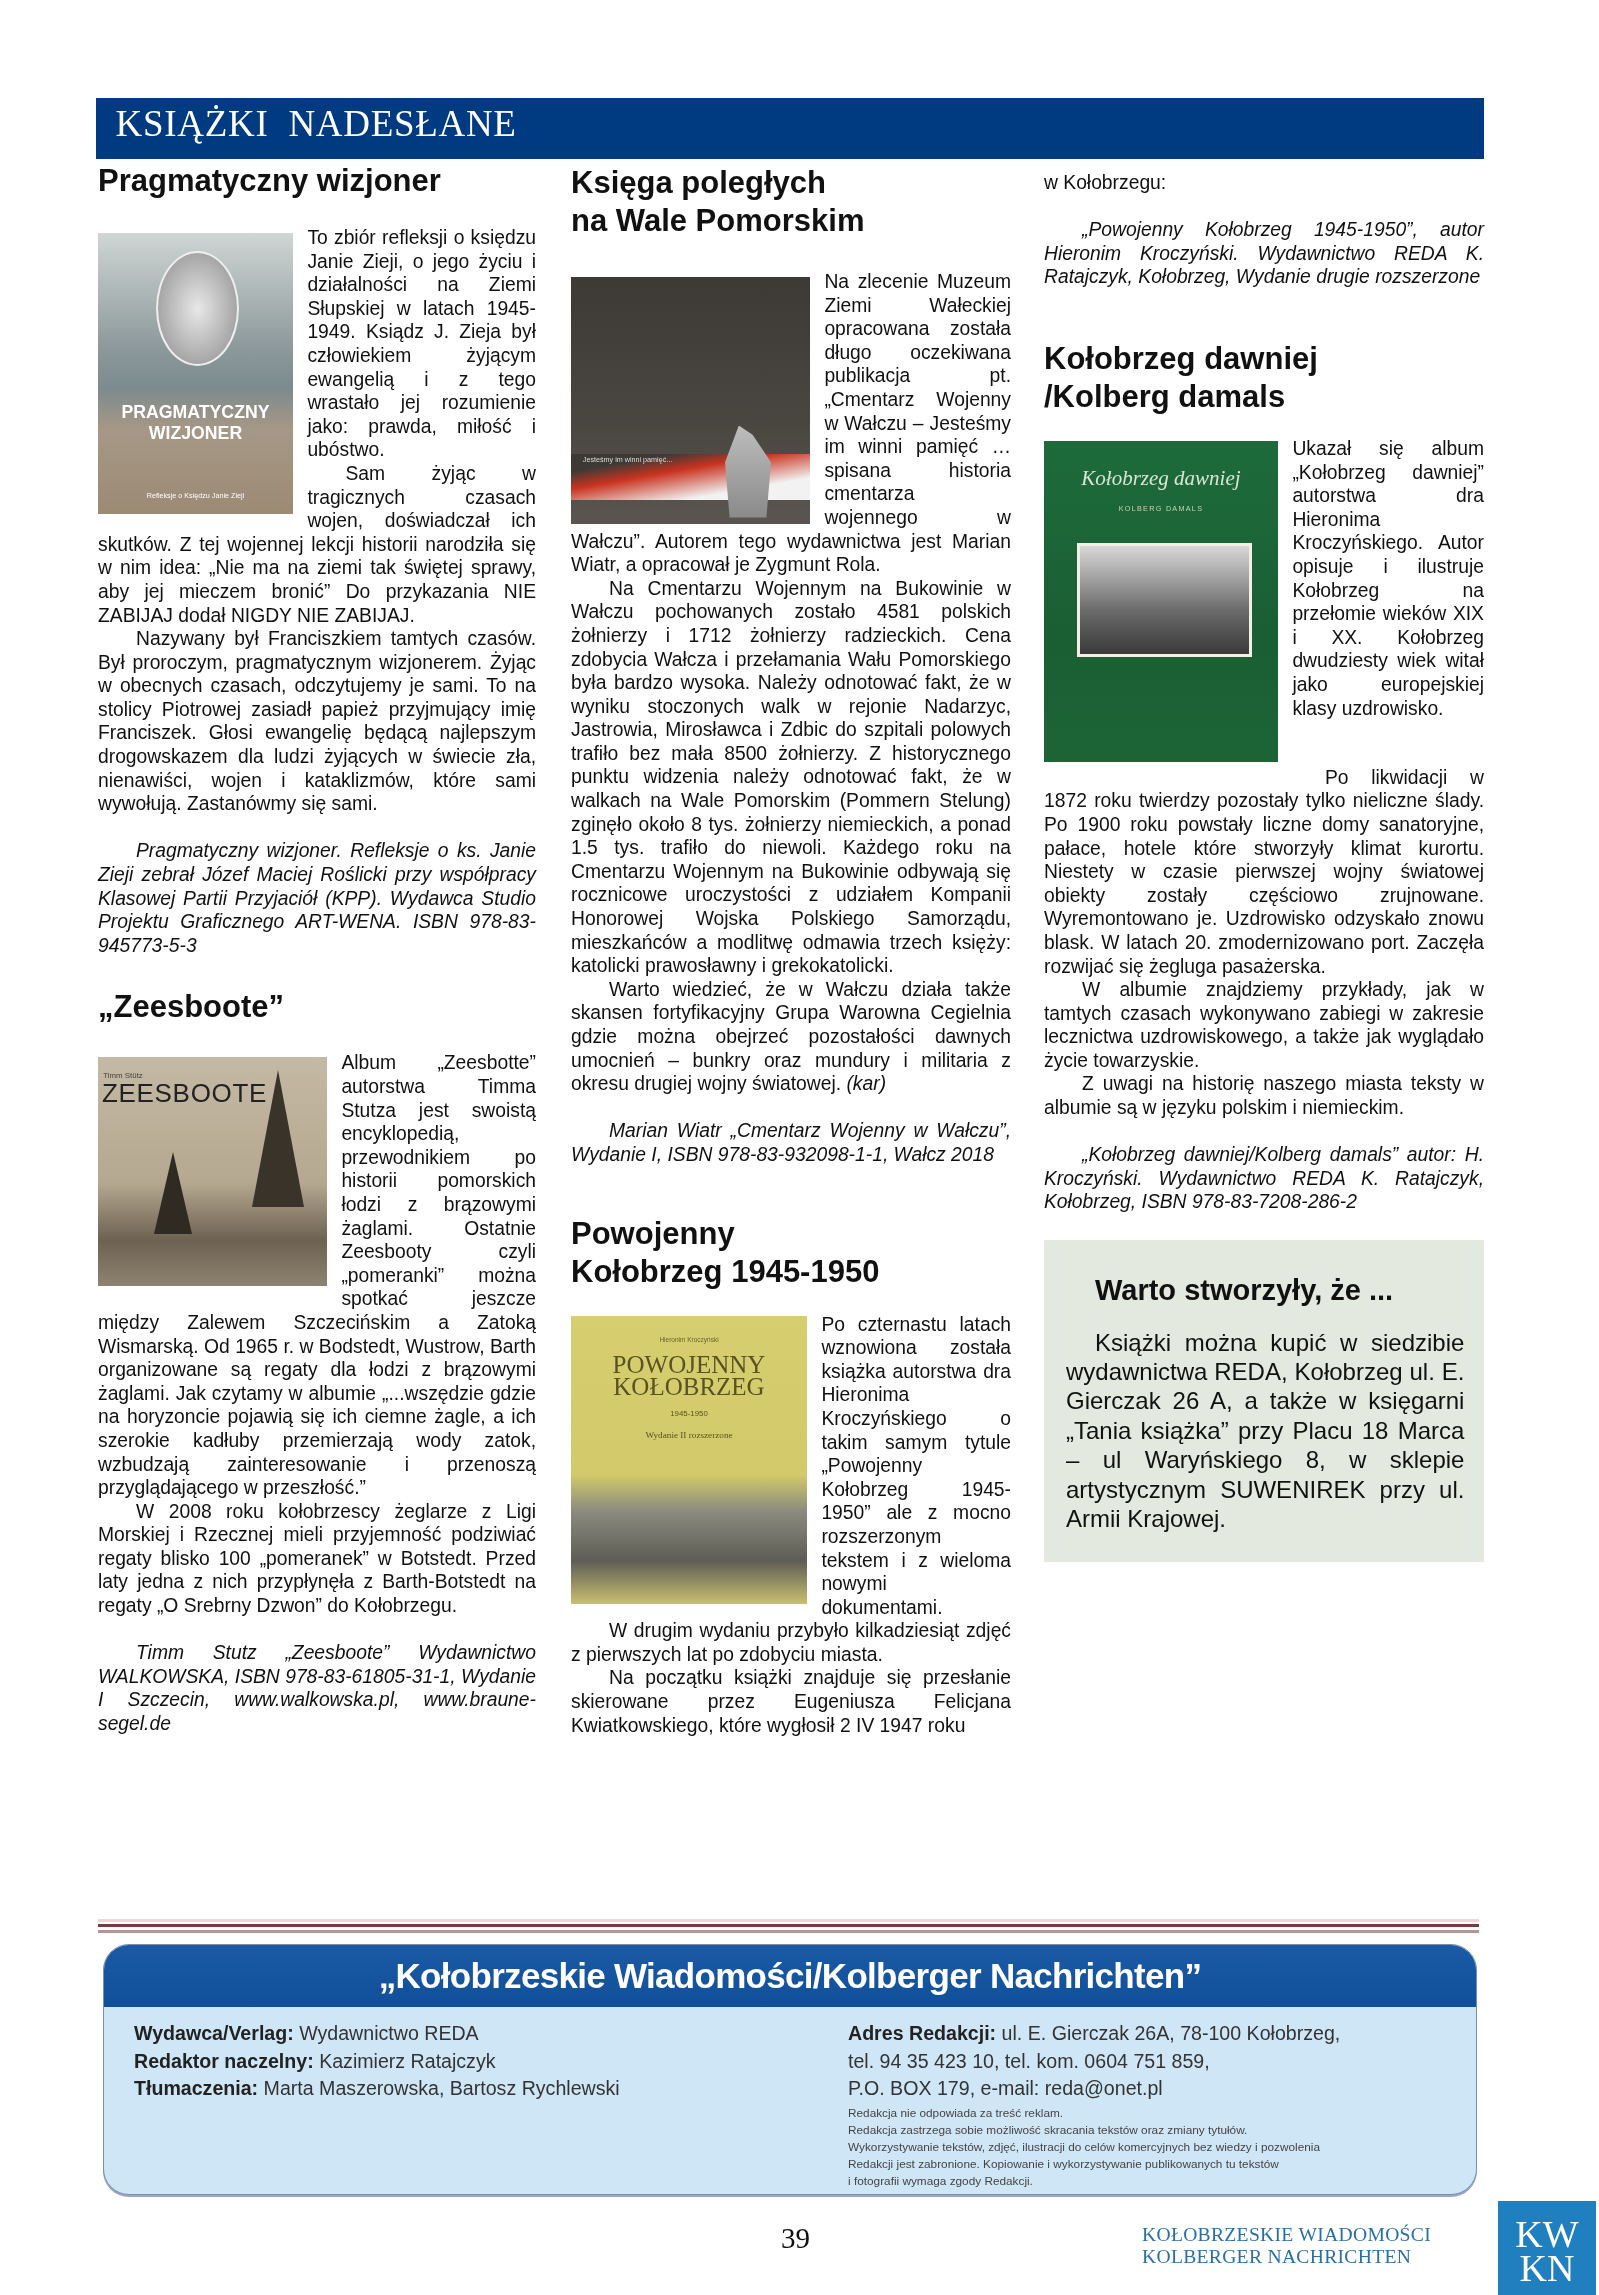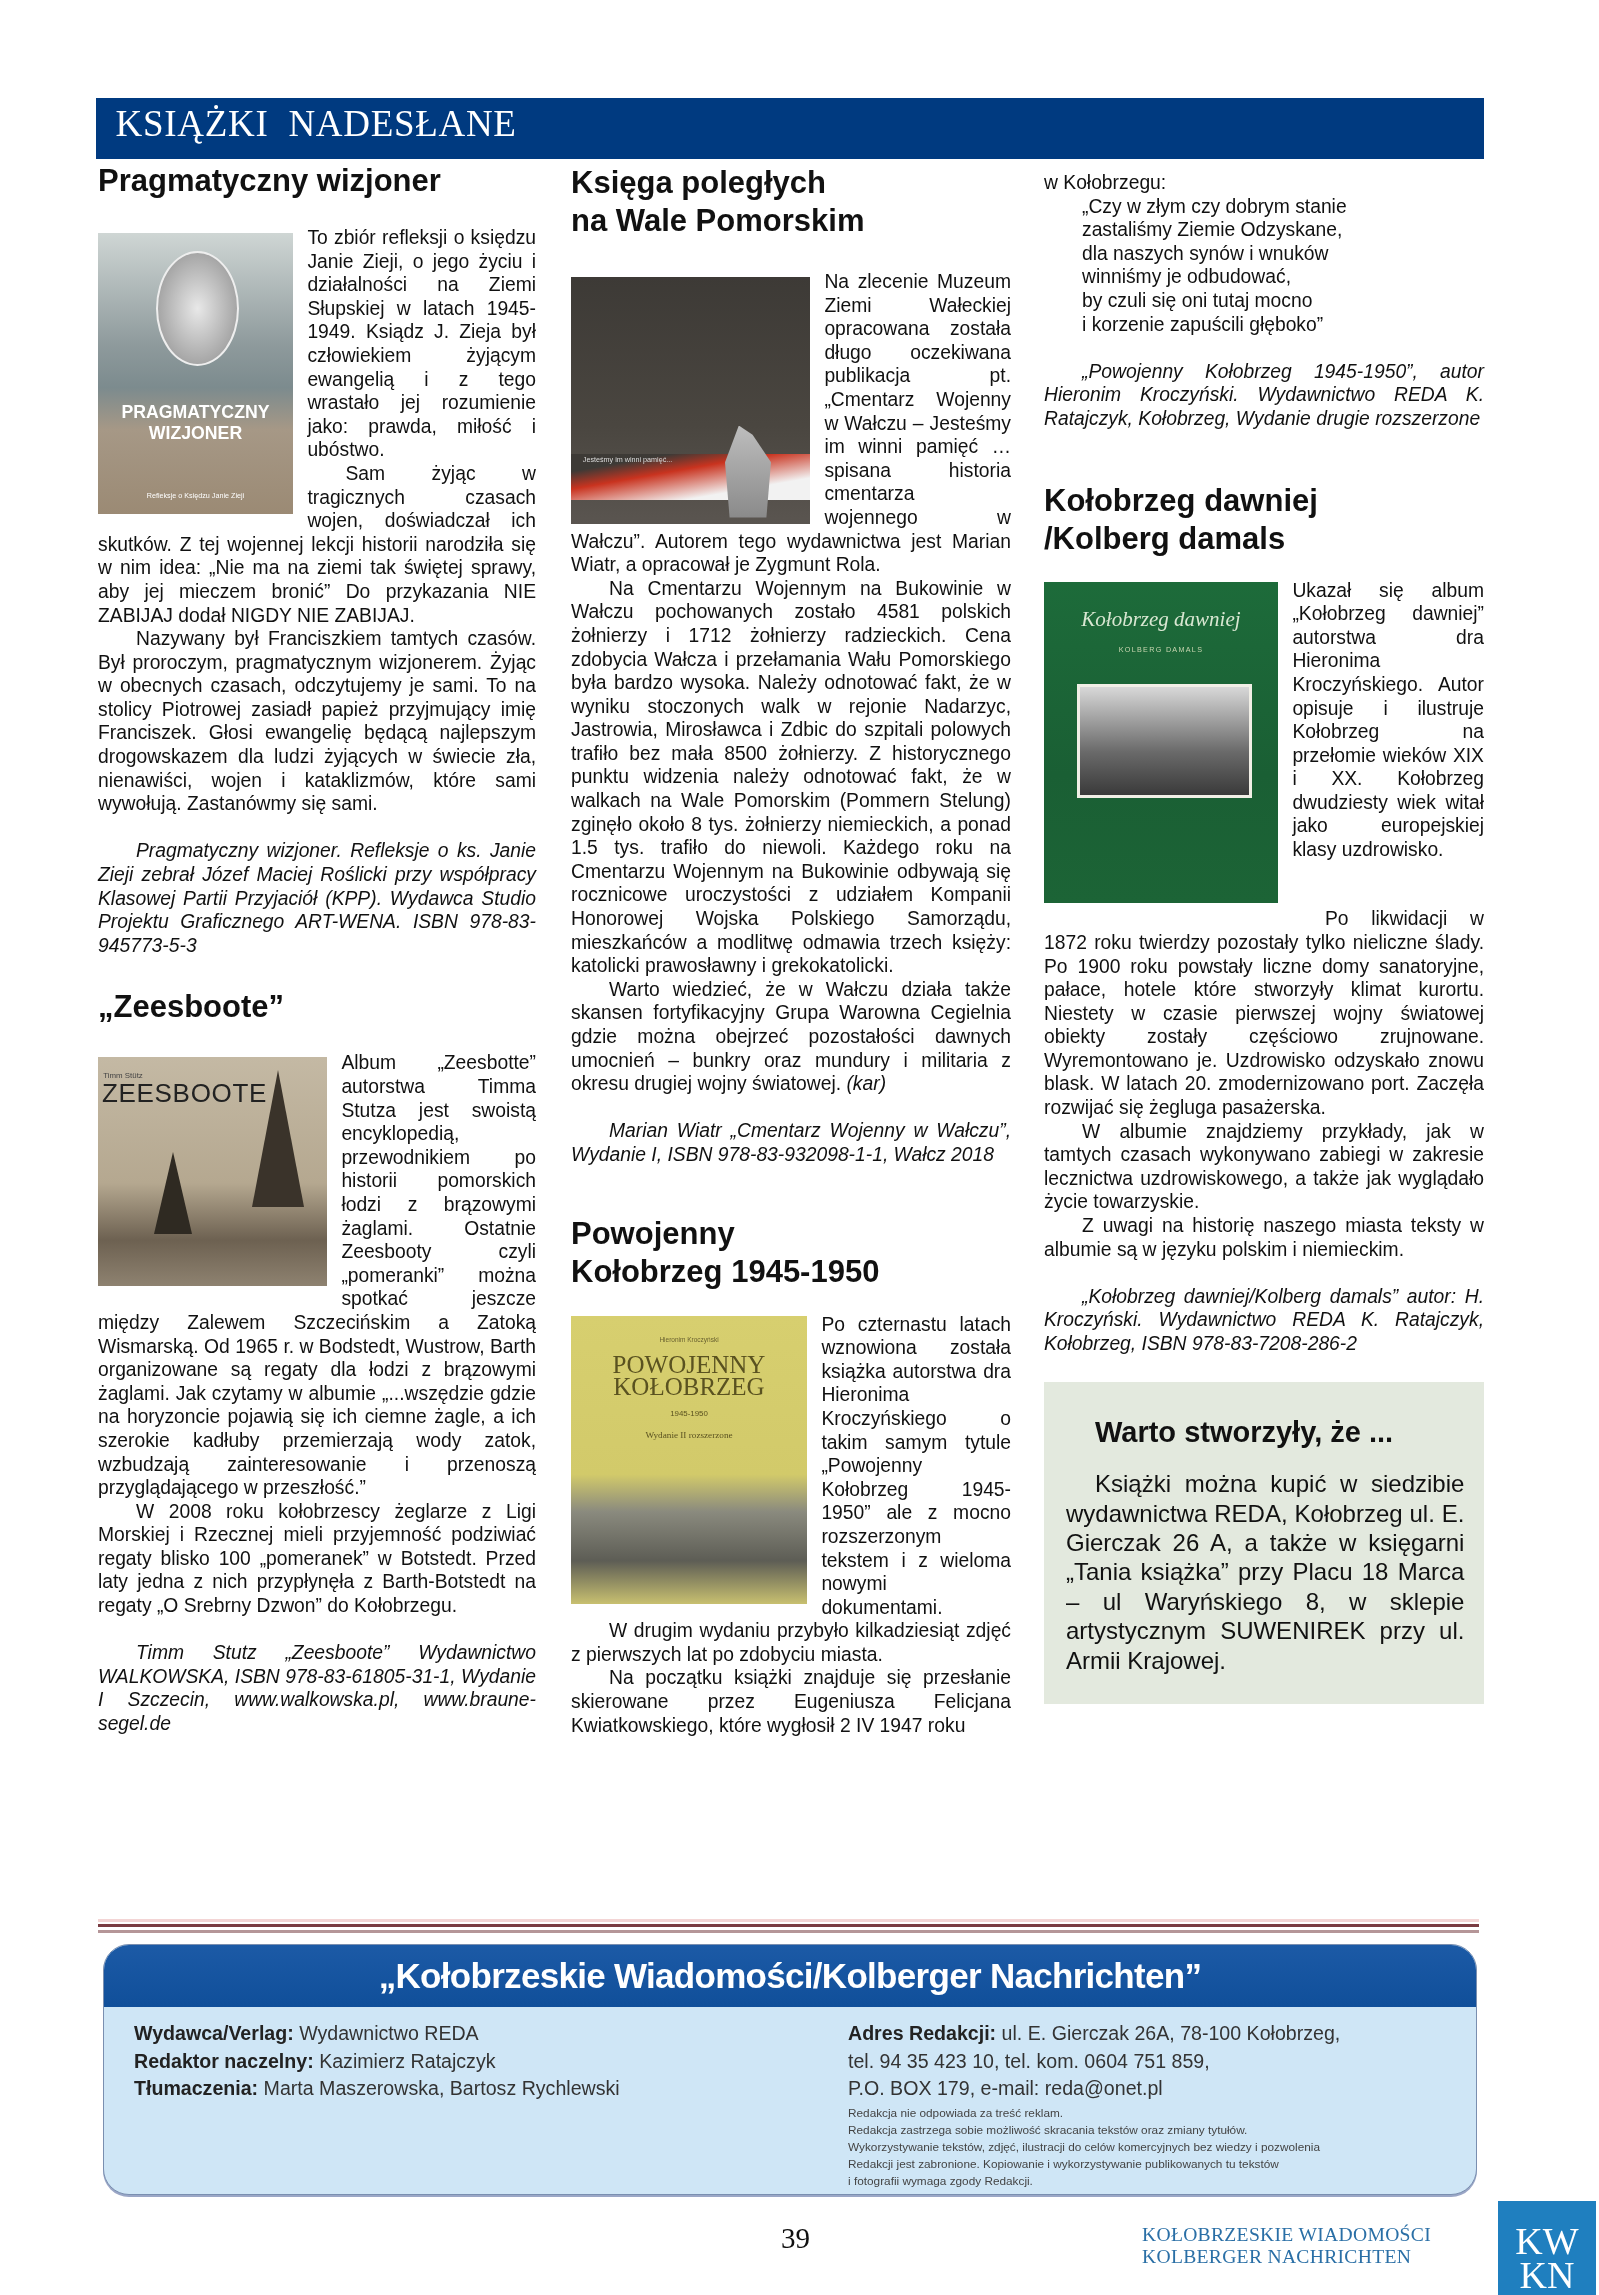--- a/index.html
+++ b/index.html
@@ -35,21 +35,21 @@
   .ftbox-right { position: absolute; left: 744px; top: 75px; font-size: 19.6px; line-height: 27.5px; color: #333;
            width: 602px; }
   .ftbox b { color: #222; }
   .small { font-size: 11.8px; line-height: 17px; color: #444; margin-top: 2.6px; }
   .pageno { position: absolute; left: 781px; top: 2222px; font-family: Liberation Serif, serif;
            font-size: 29px; }
   .brand { position: absolute; left: 1142px; top: 2224px; font-family: "Liberation Serif", serif;
            color: #2a6fa6; font-size: 19.6px; line-height: 21.6px; letter-spacing: 0.3px; }
   .logo { position: absolute; left: 1498px; top: 2201px; width: 98px; height: 95px; background: #1f7fbf;
           color: #fff; font-family: "Liberation Serif", serif; font-size: 38px; line-height: 34px;
-          text-align: center; padding-top: 23px; box-sizing: border-box; }
+          text-align: center; padding-top: 16px; box-sizing: border-box; }
 </style>
 </head>
 <body>
 
 <div class="band">
   <div class="band-title">KSIĄŻKI  NADESŁANE</div>
 </div>
 
 <div class="col" style="left:98px; top:162px; width:438px;">
   <article>
@@ -112,28 +112,20 @@
     </div>
     <p class="ind" style="text-indent:0;">Po czternastu latach wznowiona została książka autorstwa dra Hieronima Kroczyńskiego o takim samym tytule „Powojenny Kołobrzeg 1945-1950” ale z mocno rozszerzonym tekstem i z wieloma nowymi dokumentami.</p>
     <p class="ind">W drugim wydaniu przybyło kilkadziesiąt zdjęć z pierwszych lat po zdobyciu miasta.</p>
     <p class="ind">Na początku książki znajduje się przesłanie skierowane przez Eugeniusza Felicjana Kwiatkowskiego, które wygłosił 2 IV 1947 roku</p>
   </article>
 </div>
 
 <div class="col" style="left:1044px; top:171px; width:440px;">
   <section>
     <p>w Kołobrzegu:</p>
-    <div class="quote">
-      <div>„Czy w złym czy dobrym stanie</div>
-      <div>zastaliśmy Ziemie Odzyskane,</div>
-      <div>dla naszych synów i wnuków</div>
-      <div>winniśmy je odbudować,</div>
-      <div>by czuli się oni tutaj mocno</div>
-      <div>i korzenie zapuścili głęboko”</div>
-    </div>
     <p class="cite">„Powojenny Kołobrzeg 1945-1950”, autor Hieronim Kroczyński. Wydawnictwo REDA K. Ratajczyk, Kołobrzeg, Wydanie drugie rozszerzone</p>
   </section>
 
   <article style="margin-top:51px;">
     <h2 class="h" style="margin-bottom:21px;">
       <span>Kołobrzeg dawniej</span><br>
       <span>/Kolberg damals</span>
     </h2>
     <div class="img" style="width:234px; height:321px; margin-top:3.9px; background:linear-gradient(#1d6b3a, #1a5f34 60%, #1c6436);">
       <div class="imgtxt" style="top:26px; font-size:21px; font-style:italic; font-family:'Liberation Serif',serif; color:#d9e7d2;">Kołobrzeg dawniej</div>

